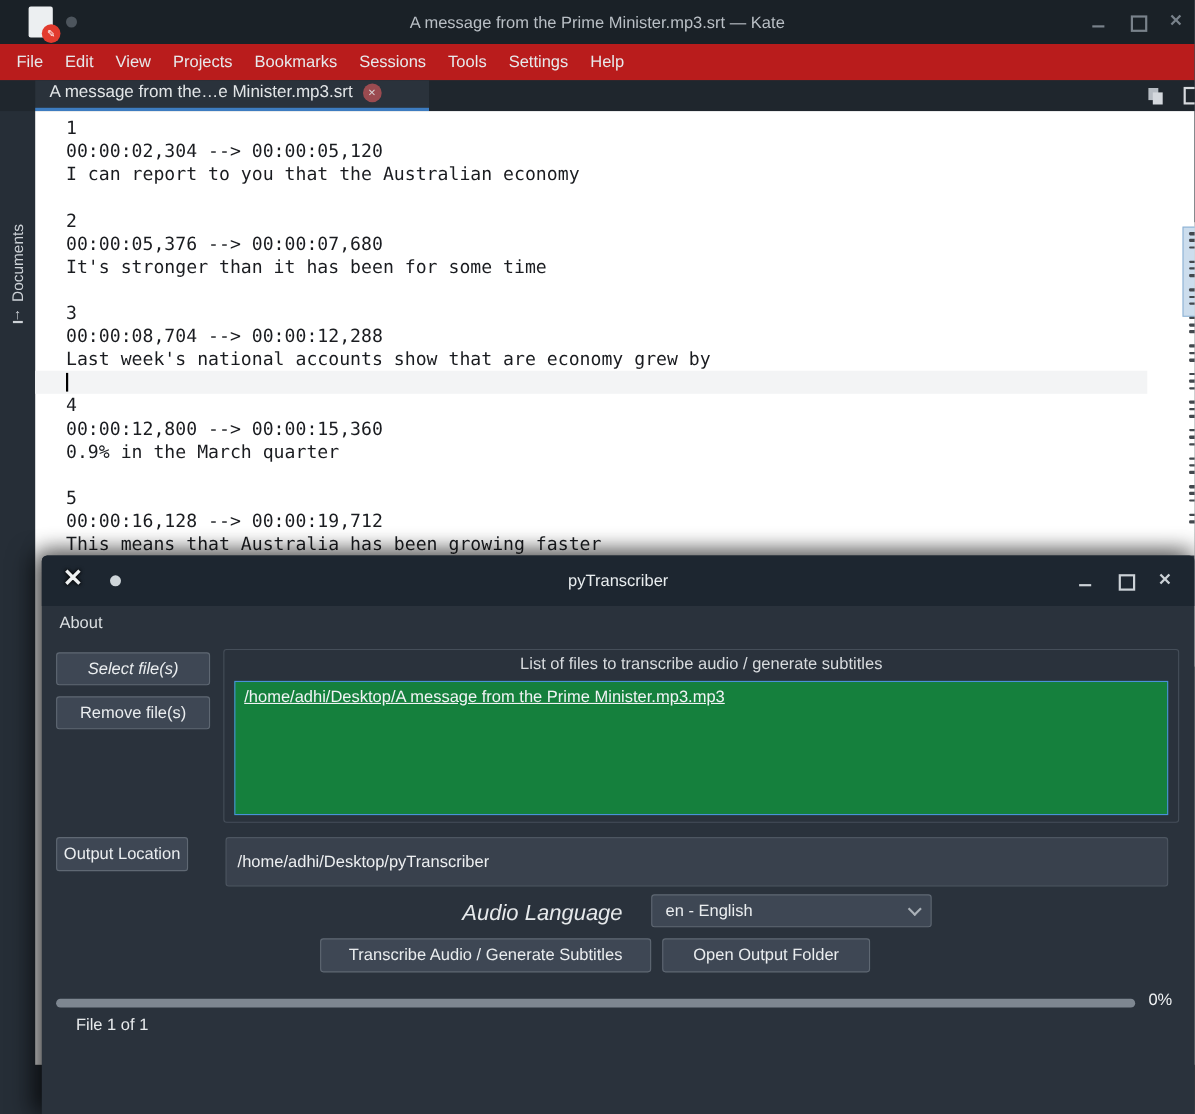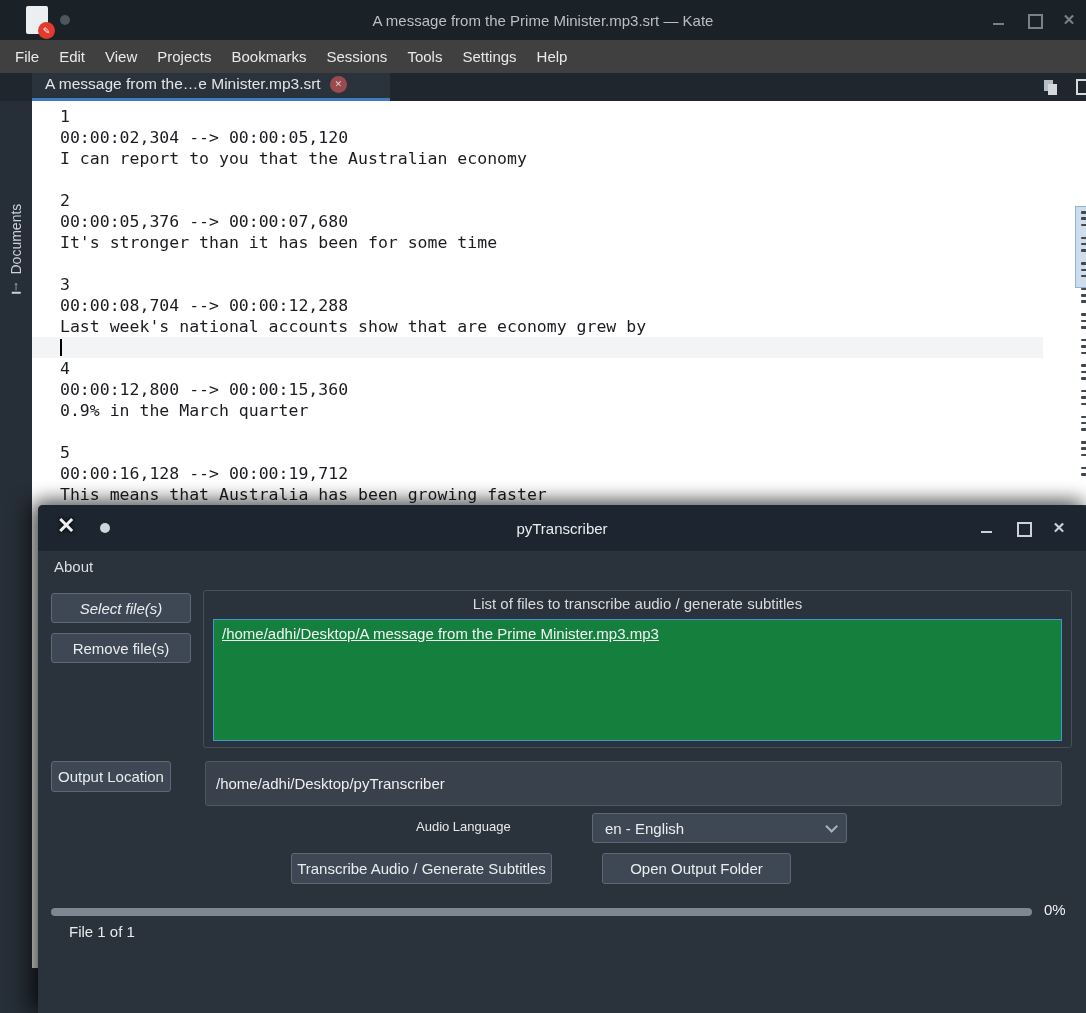--- a/index.html
+++ b/index.html
@@ -13,21 +13,21 @@
       background:#e23b2e; color:#fff; font-size:9px; display:flex; align-items:center; justify-content:center; }
   .title-dot { position:absolute; left:60px; top:15px; width:10px; height:10px; border-radius:50%; background:#4d555d; }
   .kate-title { position:absolute; left:0; top:0; width:100%; height:40px; display:flex; align-items:center; justify-content:center;
       color:#b9bfc5; font-size:15px; }
   .winctl { position:absolute; top:12px; width:16px; height:16px; }
   .ctl-min::after { content:""; position:absolute; left:2px; bottom:3px; width:11px; height:2px; background:#79828b; }
   .ctl-max::after { content:""; position:absolute; left:2px; top:2px; width:11px; height:11px; border:2px solid #79828b; }
   .ctl-close { color:#79828b; font-size:15px; font-weight:bold; text-align:center; line-height:16px; }
   .kate-min { right:79px; } .kate-max { right:44px; } .kate-close { right:9px; }
 
-  .kate-menubar { position:absolute; left:0; top:40px; width:1086px; height:33px; background:#404040;
+  .kate-menubar { position:absolute; left:0; top:40px; width:1086px; height:33px; background:#b91c1c;
       display:flex; align-items:center; padding-left:5px; }
   .menu-item { padding:0 10px; color:#e7e9eb; font-size:15px; }
 
   .kate-tabbar { position:absolute; left:0; top:73px; width:1086px; height:28px; background:#1f262d; }
   .kate-tab { position:absolute; left:32px; top:0; height:28px; width:358px; background:#2a323b;
       display:flex; align-items:center; padding:0 10px 3px 13px; color:#e2e5e7; font-size:15.5px;
       border-bottom:3px solid #3d7cc0; }
   .tab-close { margin-left:9px; width:17px; height:17px; border-radius:50%; background:#9b4b50; color:#d8d3d4;
       font-size:9px; display:flex; align-items:center; justify-content:center; flex:none; }
   .tabbar-copy-icon { position:absolute; right:28px; top:7px; width:14px; height:15px; }
@@ -74,27 +74,27 @@
 
   .pt-groupbox { position:absolute; left:165px; top:85px; width:869px; height:158px; border:1px solid #454e59; border-radius:3px; }
   .pt-group-title { position:absolute; left:0; top:4px; width:100%; text-align:center; color:#d8dbde; font-size:15px; }
   .pt-filelist { position:absolute; left:9px; top:28px; width:849px; height:122px; background:#15803d; border:1px solid #4a90d9; }
   .file-item { margin:5px 0 0 8px; color:#f1f3f5; font-size:15px; text-decoration:underline; white-space:nowrap; }
 
   .btn-output { left:13px; top:256px; width:120px; height:31px; }
   .output-field { position:absolute; left:167px; top:256px; width:857px; height:45px; background:#39414d;
       border:1px solid #4d5661; border-radius:3px; color:#edeff1; font-size:15px; display:flex; align-items:center; padding-left:10px; }
 
-  .audio-label { position:absolute; left:378px; top:314px; width:150px; text-align:left; color:#e6e9eb; font-size:13px; }
+  .audio-label { position:absolute; left:378px; top:314px; width:150px; text-align:right; color:#e6e9eb; font-size:20px;font-style:italic; }
   .pt-combo { position:absolute; left:554px; top:308px; width:255px; height:30px; background:#3e4754;
       border:1px solid #5f6873; border-radius:3px; color:#eaedef; font-size:15px; display:flex; align-items:center; padding:0 12px; }
   .combo-chevron { margin-left:auto; width:9px; height:9px; border-right:2px solid #aab1b8; border-bottom:2px solid #aab1b8;
       transform:rotate(45deg) translateY(-3px); }
 
-  .btn-transcribe { left:253px; top:348px; width:261px; height:31px; }
+  .btn-transcribe { left:253px; top:348px; width:301px; height:31px; }
   .btn-open { left:564px; top:348px; width:189px; height:31px; }
 
   .pt-progress { position:absolute; left:13px; top:403px; width:981px; height:8px; background:#7e8791; border-radius:4px; }
   .pt-progress-fill { height:100%; background:#7e8791; border-radius:4px; }
   .pt-percent { position:absolute; left:1006px; top:396px; color:#f0f2f4; font-size:15px; }
   .pt-status { position:absolute; left:31px; top:418px; color:#e8ebed; font-size:15px; }
 </style>
 </head>
 <body>
 

